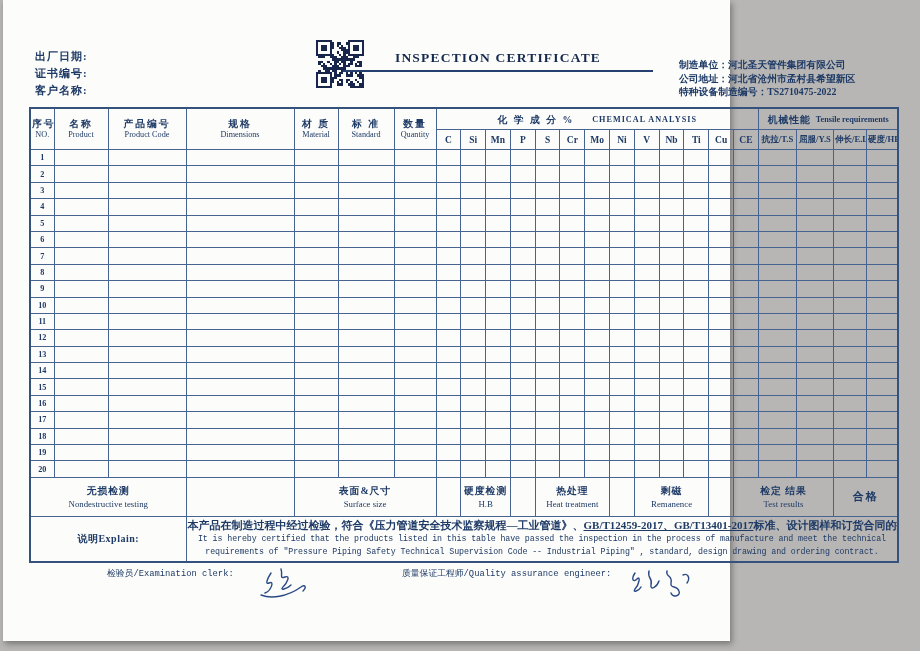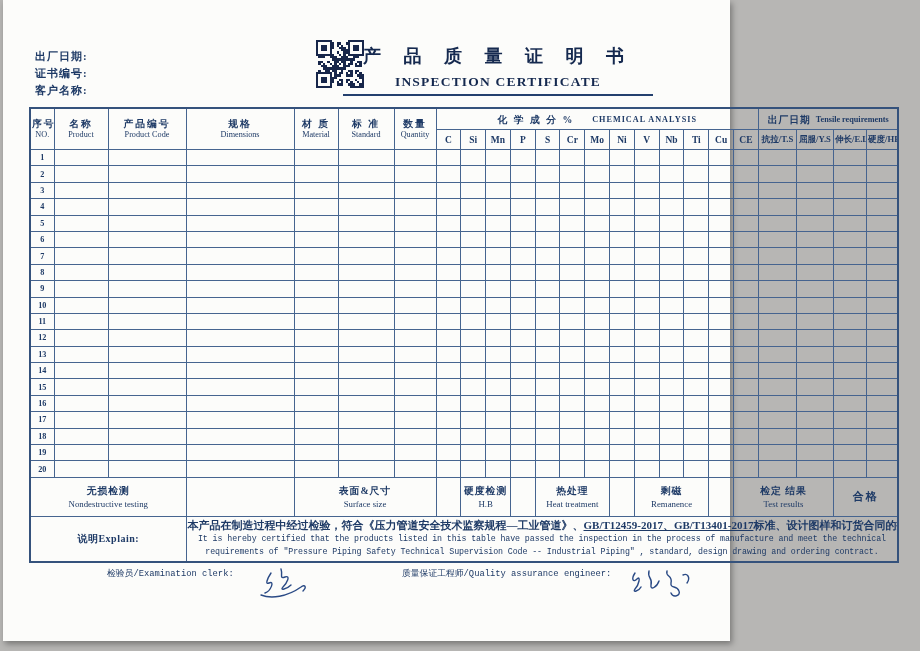--- a/index.html
+++ b/index.html
@@ -227,25 +227,29 @@
       <rect x="2" y="2" width="3" height="3" fill="#17264a"></rect>
       <rect x="14" y="0" width="7" height="7" fill="#17264a"></rect>
       <rect x="15" y="1" width="5" height="5" fill="#fcfcfa"></rect>
       <rect x="16" y="2" width="3" height="3" fill="#17264a"></rect>
       <rect x="0" y="14" width="7" height="7" fill="#17264a"></rect>
       <rect x="1" y="15" width="5" height="5" fill="#fcfcfa"></rect>
       <rect x="2" y="16" width="3" height="3" fill="#17264a"></rect>
     </svg>
 
   <div class="title-wrap">
-    <div class="title-zh">产 品 质 量 证 明 书</div>
     <div class="title-en">INSPECTION CERTIFICATE</div>
     <div class="title-rule"></div>
   </div>
 
+  <div class="hdr-right">
+    <div class="line"><span>制造单位：</span><span>河北圣天管件集团有限公司</span></div>
+    <div class="line"><span>公司地址：</span><span>河北省沧州市孟村县希望新区</span></div>
+    <div class="line"><span>特种设备制造编号：</span><span>TS2710475-2022</span></div>
+  </div>
 
   <table class="cert" id="cert-table">
       <colgroup>
         <col style="width:24px">
         <col style="width:54px">
         <col style="width:78px">
         <col style="width:108px">
         <col style="width:44px">
         <col style="width:56px">
         <col style="width:42px">
@@ -291,21 +295,21 @@
           </th>
           <th rowspan="2">
             <div class="zh">标 准</div>
             <div class="en">Standard</div>
           </th>
           <th rowspan="2">
             <div class="zh">数量</div>
             <div class="en">Quantity</div>
           </th>
           <th colspan="13" class="group-h"><span class="zh">化 学 成 分 %</span><span class="en">CHEMICAL ANALYSIS</span></th>
-          <th colspan="4" class="group-h"><span class="zh" style="letter-spacing:1px">出厂日期</span><span class="en" style="margin-left:5px;letter-spacing:0">Tensile requirements</span></th>
+          <th colspan="4" class="group-h"><span class="zh" style="letter-spacing:1px">机械性能</span><span class="en" style="margin-left:5px;letter-spacing:0">Tensile requirements</span></th>
         </tr>
         <tr class="sym-row">
           <th>C</th>
           <th>Si</th>
           <th>Mn</th>
           <th>P</th>
           <th>S</th>
           <th>Cr</th>
           <th>Mo</th>
           <th>Ni</th>

